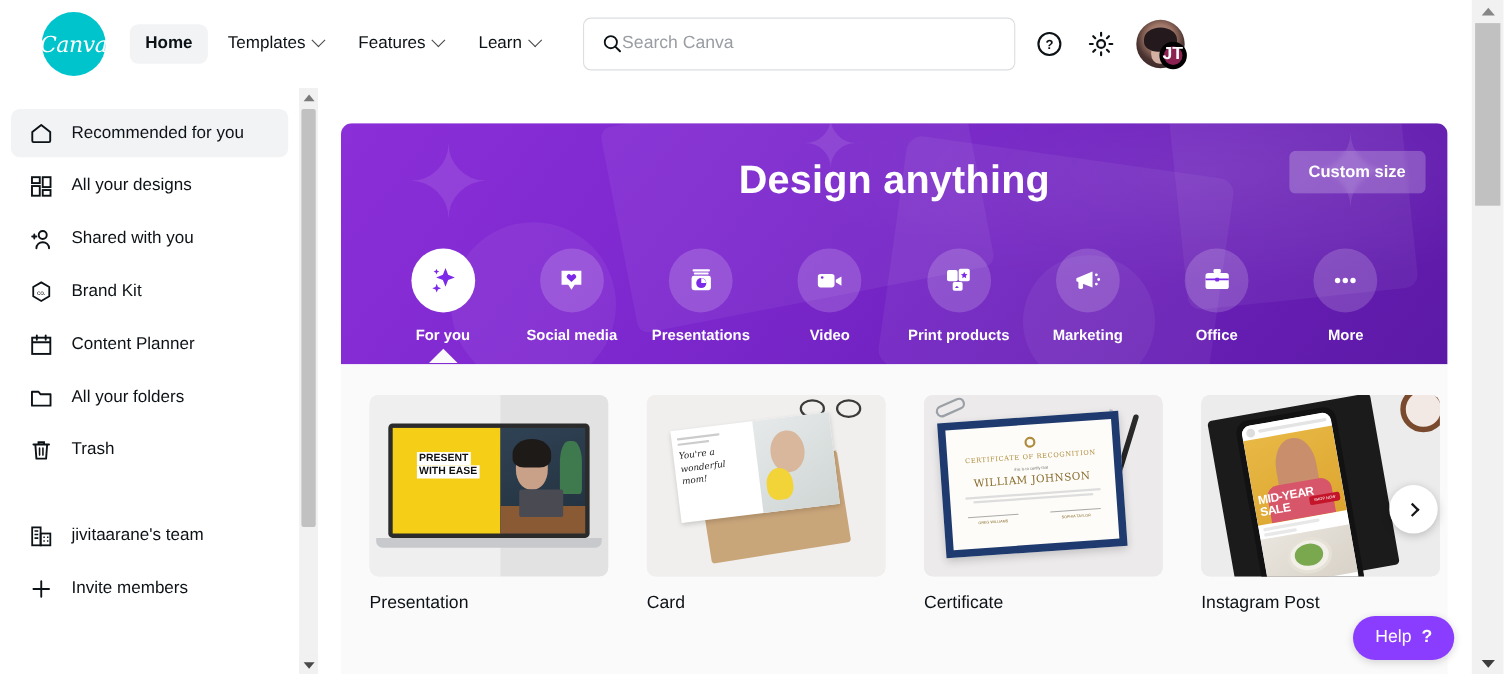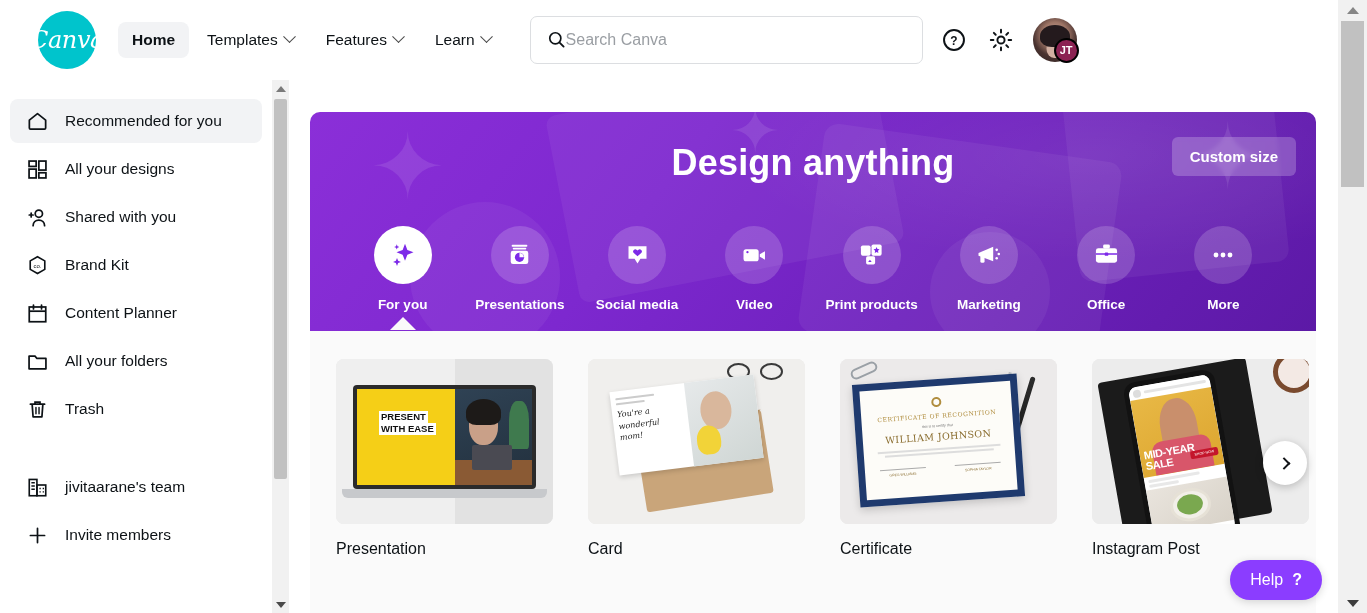--- a/index.html
+++ b/index.html
@@ -25,21 +25,21 @@
   .logo {
     width: 58px; height: 58px; border-radius: 50%;
     background: #00c4cc;
     margin-left: 38px;
     display: flex; align-items: center; justify-content: center;
     flex-shrink: 0;
     cursor: pointer;
   }
   .logo-text {
     color: #fff; font-family: "DejaVu Serif", serif;
-    font-style: italic; font-size: 24px; letter-spacing: -0.4px;
+    font-style: italic; font-size: 20px; letter-spacing: -0.4px;
   }
   .nav { display: flex; align-items: center; margin-left: 22px; gap: 4px; text-align: center; }
   .nav-item {
     display: flex; align-items: center; gap: 7px;
     font-size: 15.5px; color: #0d1216;
     padding: 9px 14px; border-radius: 8px;
     cursor: pointer; white-space: nowrap;
   }
   .nav-item.active { background: #f2f3f5; font-weight: bold; }
   .caret {
@@ -96,23 +96,23 @@
   .avatar::after {
     content: ""; position: absolute; left: 50%; top: 18%;
     width: 30px; height: 22px; transform: translateX(-50%);
     border-radius: 50% 50% 40% 40%;
     background: #241a1d;
   }
   .avatar-badge {
     position: absolute; right: -2px; bottom: -1px;
     width: 25px; height: 25px; border-radius: 50%;
     background: #8b2252; color: #fff;
-    font-size: 11px; font-weight: bold;
+    font-size: 16px; font-weight: bold;
     display: flex; align-items: center; justify-content: center;
-    border: 2px solid #000000;
+    border: 4px solid #000000;
   }
 
   
   .sidebar {
     position: absolute; top: 80px; left: 0;
     width: 272px; height: 533px;
     background: #fff;
     padding-top: 15px;
     overflow: hidden;
     z-index: 30;
@@ -536,38 +536,38 @@
                 <path d="M7 3.4l.6 1.5 1.5.6-1.5.6L7 7.6l-.6-1.5-1.5-.6 1.5-.6z" fill="#7d2ae8"></path>
               </svg>
             </div>
             <div class="cat-label">For you</div>
             <div class="cat-pointer"></div>
           </div>
 
           <div class="cat">
             <div class="cat-circle">
               <svg width="27" height="27" viewBox="0 0 24 24" fill="#fff">
+                <path d="M4 4.6h16v11.2h-5.4L12 20l-2.6-4.2H4z"></path>
+                <path d="M12 13.6l-3.3-3a1.9 1.9 0 0 1 2.7-2.7l.6.6.6-.6a1.9 1.9 0 1 1 2.7 2.7z" fill="#7d2ae8"></path>
+              </svg>
+            </div>
+            <div class="cat-label">Social media</div>
+          </div>
+
+          <div class="cat">
+            <div class="cat-circle">
+              <svg width="27" height="27" viewBox="0 0 24 24" fill="#fff">
                 <rect x="5" y="3.4" width="14" height="1.7" rx="0.8"></rect>
                 <rect x="6" y="6" width="12" height="1.5" rx="0.7"></rect>
                 <rect x="4.2" y="8.6" width="15.6" height="11.8" rx="2"></rect>
                 <circle cx="12" cy="14.5" r="4.1" fill="#7d2ae8"></circle>
                 <path d="M12 10.6v3.9h3.9A3.9 3.9 0 0 0 12 10.6z" fill="#fff"></path>
               </svg>
             </div>
             <div class="cat-label">Presentations</div>
-          </div>
-
-          <div class="cat">
-            <div class="cat-circle">
-              <svg width="27" height="27" viewBox="0 0 24 24" fill="#fff">
-                <path d="M4 4.6h16v11.2h-5.4L12 20l-2.6-4.2H4z"></path>
-                <path d="M12 13.6l-3.3-3a1.9 1.9 0 0 1 2.7-2.7l.6.6.6-.6a1.9 1.9 0 1 1 2.7 2.7z" fill="#7d2ae8"></path>
-              </svg>
-            </div>
-            <div class="cat-label">Social media</div>
           </div>
 
           <div class="cat">
             <div class="cat-circle">
               <svg width="28" height="28" viewBox="0 0 24 24" fill="#fff">
                 <rect x="3" y="7" width="13" height="10.4" rx="2.2"></rect>
                 <path d="M17 11.4l4.4-2.6v7.2L17 13.4z"></path>
                 <circle cx="6.4" cy="9.6" r="1" fill="#7d2ae8"></circle>
               </svg>
             </div>

